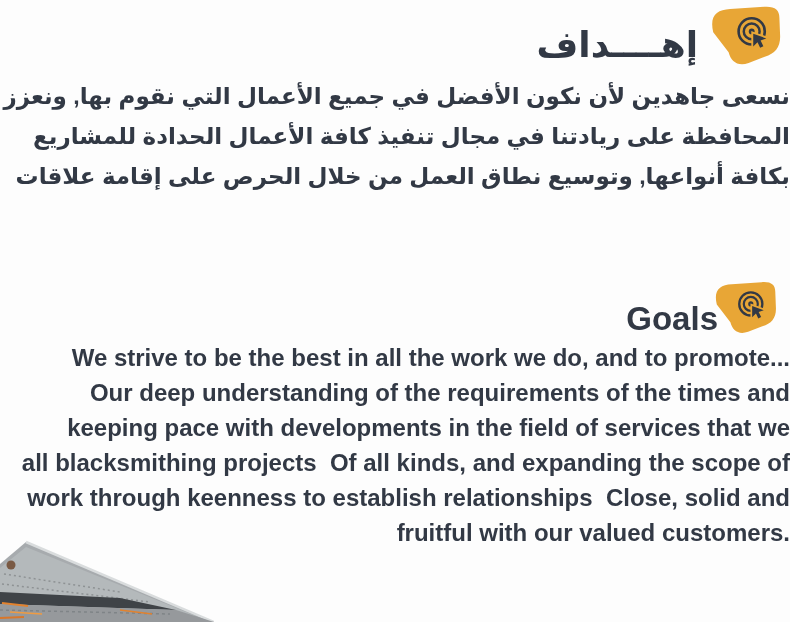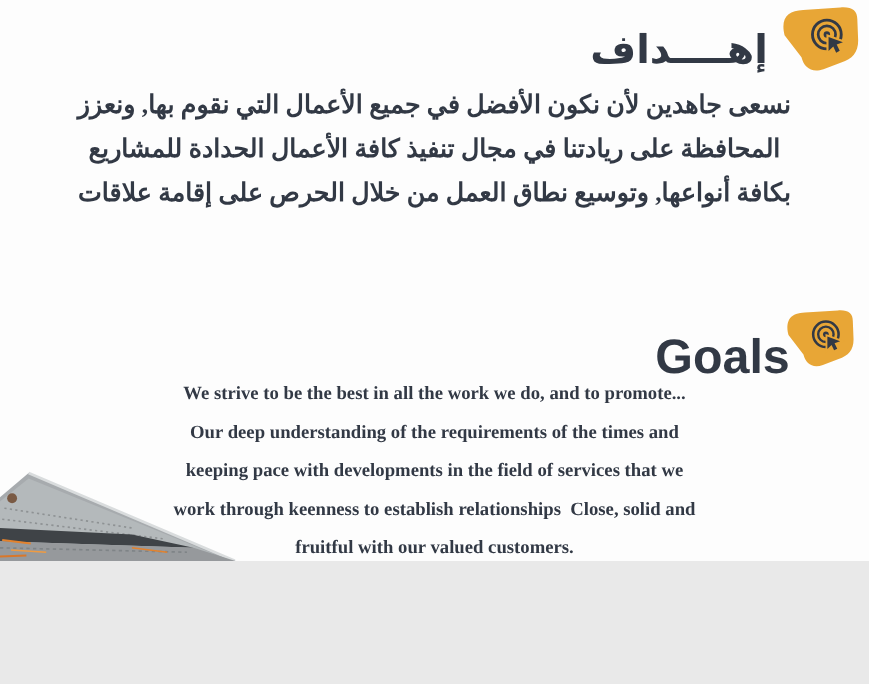--- a/index.html
+++ b/index.html
@@ -1,18 +1,18 @@
 <!DOCTYPE html>
 <html><head>
 <meta charset="utf-8">
 <style>
   html,body{margin:0;padding:0;background:#e9e9e9;}
   .page{
     position:relative;
-    width:790px;height:510px;
+    width:790px;height:622px;
     background:#fdfdfd;
     overflow:hidden;
     font-family:"Liberation Sans","DejaVu Sans",sans-serif;
     color:#323945;
   }
   
   .badge{position:absolute;}
   .badge-1{top:6px;right:3px;width:86px;height:60px;}
   .badge-2{top:281px;right:12px;width:68px;height:54px;}
   
@@ -22,38 +22,37 @@
     color:#323945;
     white-space:nowrap;
   }
   .heading-ar{
     top:24px;right:92px;
     font-size:36px;
     direction:rtl;
   }
   .heading-en{
     top:300px;right:72px;
-    font-size:44px;
+    font-size:33px;
   }
   
   .para{
     position:absolute;left:0;right:0;
-    text-align:center;
+    text-align:right;
     font-weight:bold;
-    font-family:Liberation Serif, serif;
   }
   .para-ar{
     top:76px;
     direction:rtl;
     font-size:23px;
     line-height:40px;
   }
   .para-en{
     top:340px;
-    font-size:17px;
+    font-size:24px;
     line-height:35px;
   }
   .line{white-space:pre-wrap;}
   
   .photo{position:absolute;left:0;bottom:0;width:214px;height:82px;}
 </style>
 </head>
 <body>
 
 <div class="page">
@@ -87,20 +86,21 @@
       <path d="M62,36 l17,6.2 -7.4,2.7 3.6,7.4 -4.2,2.1 -3.4,-7.2 -5.6,5.4 z" fill="#323945"></path>
     </svg>
   </div>
 
   <div class="heading heading-en" lang="en">Goals</div>
 
   <div class="para para-en" lang="en">
     <div class="line">We strive to be the best in all the work we do, and to promote...</div>
     <div class="line">Our deep understanding of the requirements of the times and</div>
     <div class="line">keeping pace with developments in the field of services that we</div>
+    <div class="line">all blacksmithing projects  Of all kinds, and expanding the scope of</div>
     <div class="line">work through keenness to establish relationships  Close, solid and</div>
     <div class="line">fruitful with our valued customers.</div>
   </div>
 
   <div class="photo">
     <svg viewBox="0 0 214 82" width="100%" height="100%">
       <polygon points="0,24 26,2 214,82 0,82" fill="#a7abae"></polygon>
       <polygon points="0,28 26,7 196,76 0,76" fill="#b4b9bb"></polygon>
       <polyline points="26,2 214,82" fill="none" stroke="#d9dcdd" stroke-width="2.5"></polyline>
       <line x1="4" y1="34" x2="120" y2="52" stroke="#8e9294" stroke-width="1.5" stroke-dasharray="2 3"></line>

